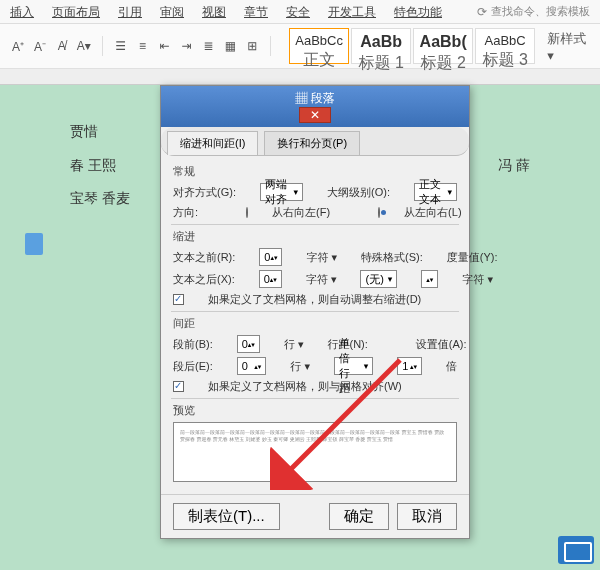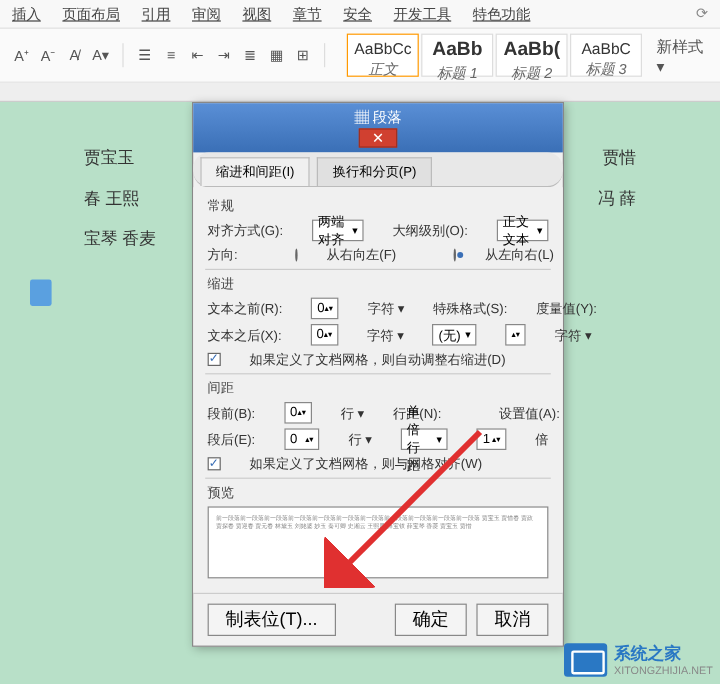--- a/index.html
+++ b/index.html
@@ -11,21 +11,21 @@
 .search-box .icon { font-size: 12px; }
 
 .toolbar { display: flex; align-items: center; gap: 6px; padding: 4px 10px; background: #fafafa; border-bottom: 1px solid #e0e0e0; font-size: 12px; color: #555; }
 .toolbar .btn { width: 18px; height: 18px; display: inline-flex; align-items: center; justify-content: center; border: 1px solid transparent; }
 .toolbar .sep { width: 1px; height: 20px; background: #ddd; margin: 0 4px; }
 .style-gallery { display: flex; gap: 2px; margin-left: 8px; }
 .style-item { width: 60px; height: 36px; border: 1px solid #ddd; background: #fff; text-align: center; font-size: 10px; padding-top: 4px; }
 .style-item.sel { border-color: #f90; }
 .style-item .sample { font-size: 13px; color: #333; }
 .style-item.big .sample { font-size: 16px; font-weight: bold; }
-.style-item .lbl { font-size: 12px; color: #666; margin-top: 2px; font-style: italic; }
+.style-item .lbl { font-size: 16px; color: #666; margin-top: 2px; }
 .new-style { font-size: 13px; color: #555; margin-left: 6px; }
 
 .ruler { height: 16px; background: #eee; border-bottom: 1px solid #ccc; }
 
 .doc-area { background: #b8e0c8; height: 500px; padding: 30px 70px; position: relative; }
 .doc-text { font-size: 14px; color: #333; line-height: 2.4; }
 .page-icon { position: absolute; left: 25px; top: 148px; width: 18px; height: 22px; background: #5aa0e0; border-radius: 2px; }
 
 .dialog { position: absolute; left: 160px; top: 85px; width: 310px; background: #f0f0f0; border: 1px solid #888; box-shadow: 2px 2px 8px rgba(0,0,0,.3); font-size: 11px; }
 .dlg-title { background: linear-gradient(#5a8fd6, #3a6fb6); color: #fff; padding: 4px 8px; display: flex; align-items: center; justify-content: flex-start; font-size: 12px; flex-direction: column; }
@@ -66,20 +66,21 @@
   <span>页面布局</span>
   <span>引用</span>
   <span>审阅</span>
   <span>视图</span>
   <span>章节</span>
   <span>安全</span>
   <span>开发工具</span>
   <span>特色功能</span>
   <div class="search-box">
     <span class="icon">⟳</span>
+    <span>查找命令、搜索模板</span>
   </div>
 </div>
 
 <div class="toolbar">
   <span class="btn">A⁺</span>
   <span class="btn">A⁻</span>
   <span class="btn">A̸</span>
   <span class="btn">A▾</span>
   <span class="sep"></span>
   <span class="btn">☰</span>
@@ -110,21 +111,20 @@
   </div>
   <span class="new-style">新样式 ▾</span>
 </div>
 
 <div class="ruler"></div>
 
 <div class="doc-area">
   <div class="page-icon"></div>
   <div class="doc-text">
     <div style="display:flex;justify-content:space-between">
-        <span>贾宝玉</span>
         <span>贾惜</span>
       </div>
     <div style="display:flex;justify-content:space-between">
         <span>春 王熙</span>
         <span>冯 薛</span>
       </div>
     <div><span>宝琴 香麦</span></div>
   </div>
 </div>
 
@@ -214,17 +214,13 @@
   <defs>
       <marker id="ah" markerWidth="12" markerHeight="12" refX="2" refY="6" orient="auto">
         <path d="M0,0 L12,6 L0,12 Z" fill="#e03030"></path>
       </marker>
     </defs>
   <line x1="130" y1="10" x2="15" y2="125" stroke="#e03030" stroke-width="5" marker-end="url(#ah)"></line>
 </svg>
 
 <div class="watermark">
   <div class="logo"></div>
-  <div>
-    <div class="txt">系统之家</div>
-    <div class="sub">XITONGZHIJIA.NET</div>
-  </div>
 </div>
 
 </body></html>

